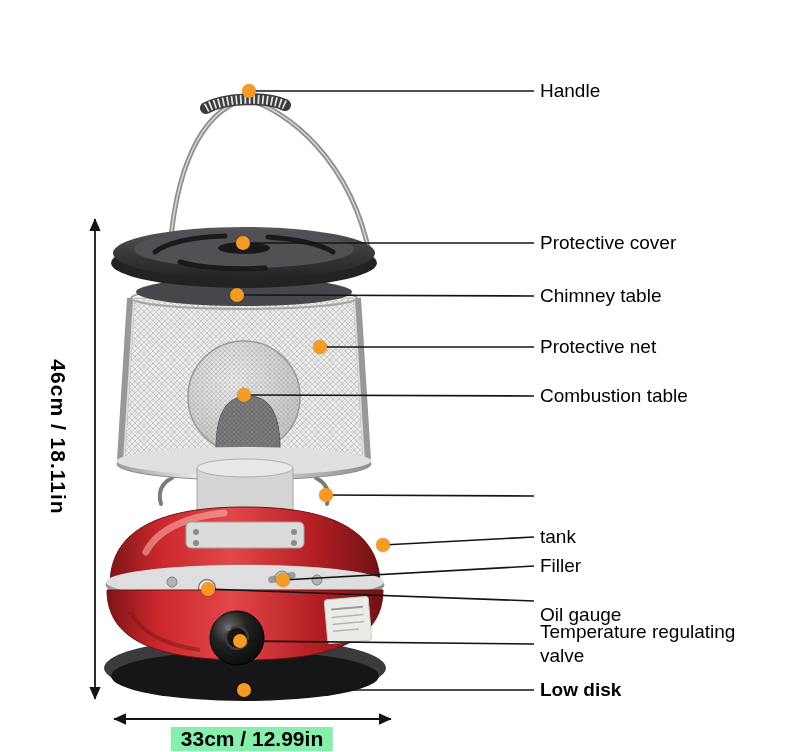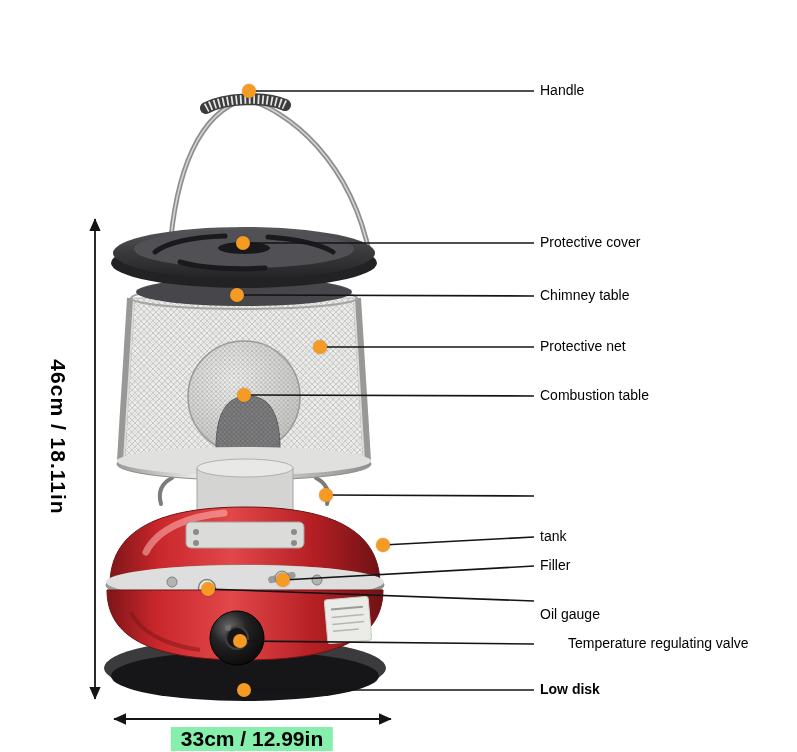--- a/index.html
+++ b/index.html
@@ -27,21 +27,21 @@
     width: 14px;
     height: 14px;
     border-radius: 50%;
     background: var(--dot-color, #f59a23);
     transform: translate(-50%, -50%);
     box-shadow: 0 0 2px rgba(0,0,0,0.25);
   }
   .callout-label {
     position: absolute;
     transform: translateY(-50%);
-    font-size: 14px;
+    font-size: 19px;
     line-height: 1.25;
     color: var(--label-color, #000);
     max-width: 248px;
     padding-left: 6px;
   }
   .dim-text {
     position: absolute;
     font-weight: bold;
     font-size: 21px;
     color: #000;
@@ -239,16 +239,16 @@
     <div class="dot" style="left: 244px; top: 395px;"></div>
     <div class="callout-label" style="left: 534px; top: 396px;">Combustion table</div>
     <div class="dot" style="left: 326px; top: 495px;"></div>
     <div class="dot" style="left: 383px; top: 545px;"></div>
     <div class="callout-label" style="left: 534px; top: 537px;">tank</div>
     <div class="dot" style="left: 283px; top: 580px;"></div>
     <div class="callout-label" style="left: 534px; top: 566px;">Filler</div>
     <div class="dot" style="left: 208px; top: 589px;"></div>
     <div class="callout-label" style="left: 534px; top: 615px;">Oil gauge</div>
     <div class="dot" style="left: 240px; top: 641px;"></div>
-    <div class="callout-label" style="left: 534px; top: 644px; margin-left: 28px;">Temperature regulating valve</div>
+    <div class="callout-label" style="left: 534px; top: 644px;">Temperature regulating valve</div>
     <div class="dot" style="left: 244px; top: 690px;"></div>
     <div class="callout-label" style="left: 534px; top: 690px; font-weight: bold;">Low disk</div>
   </div>
 
 </body></html>

